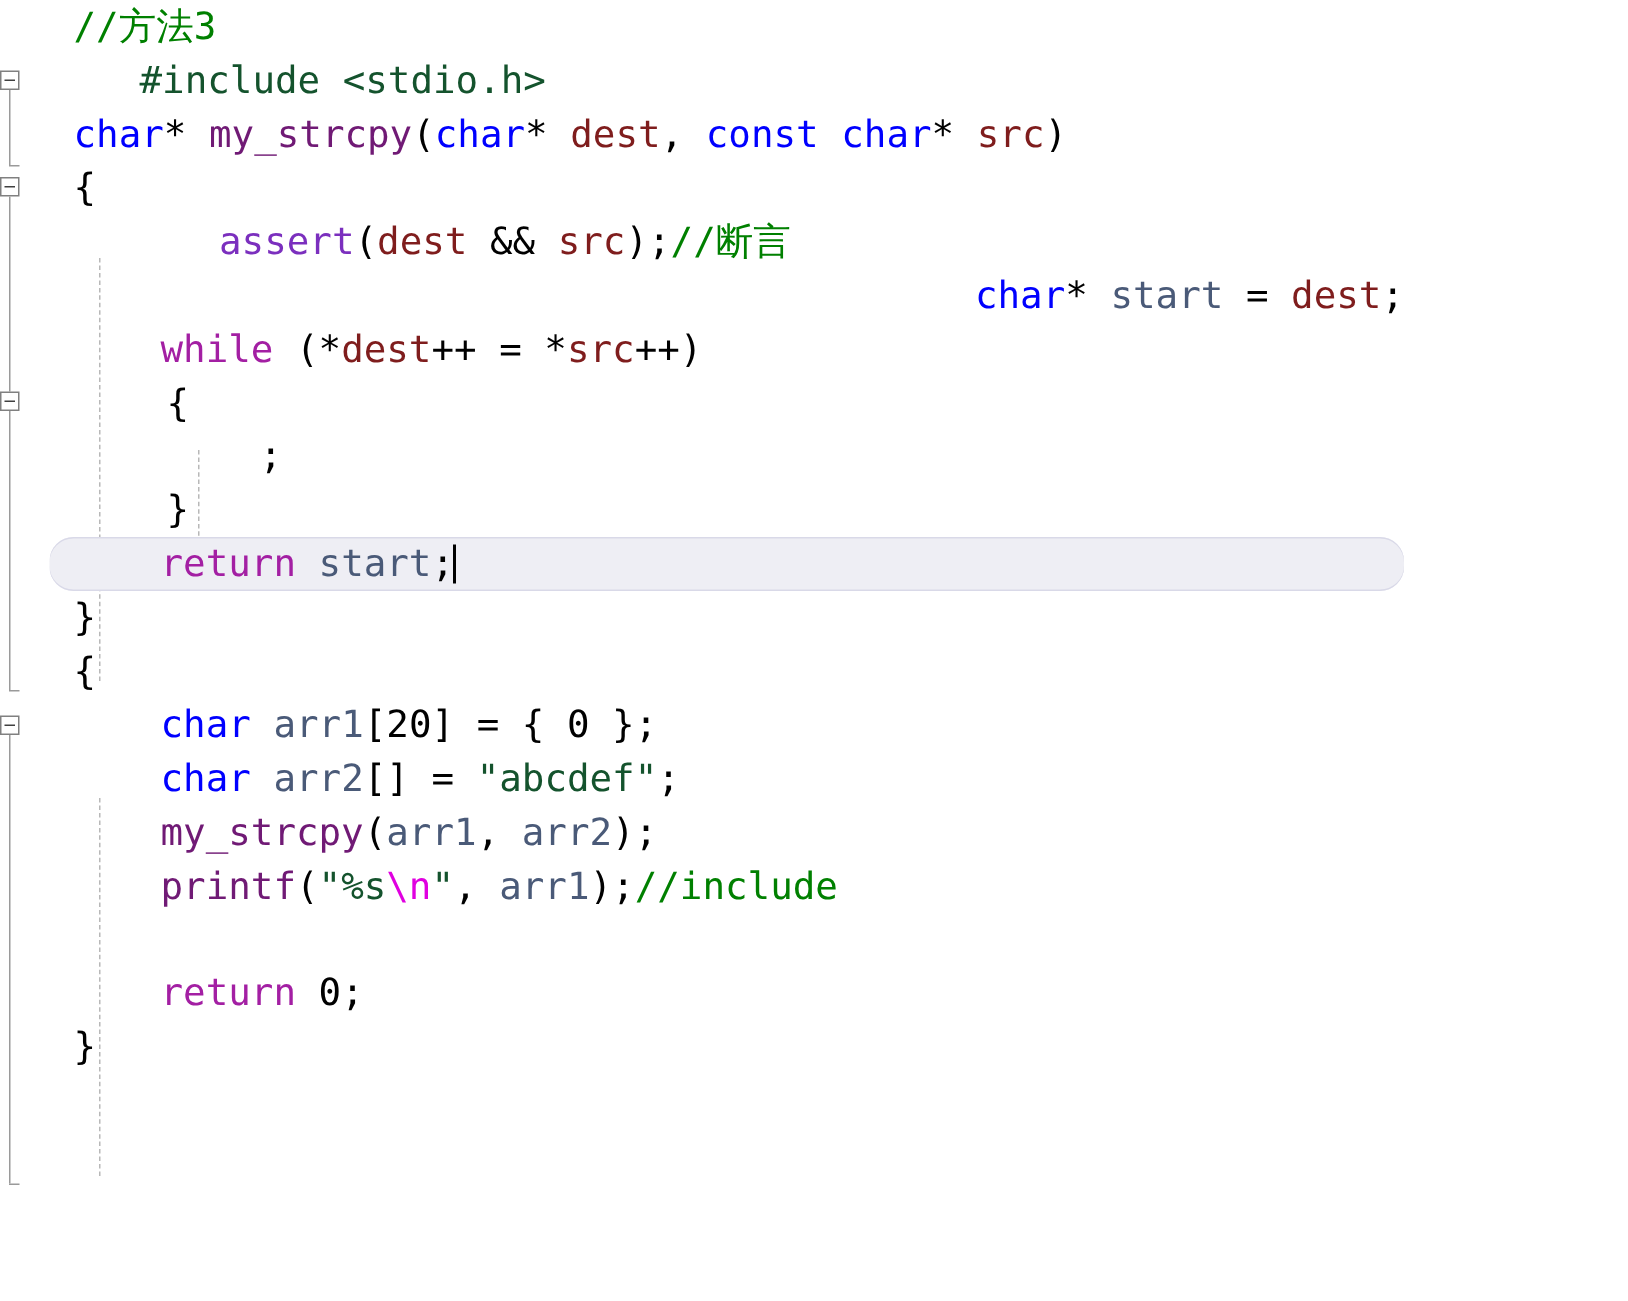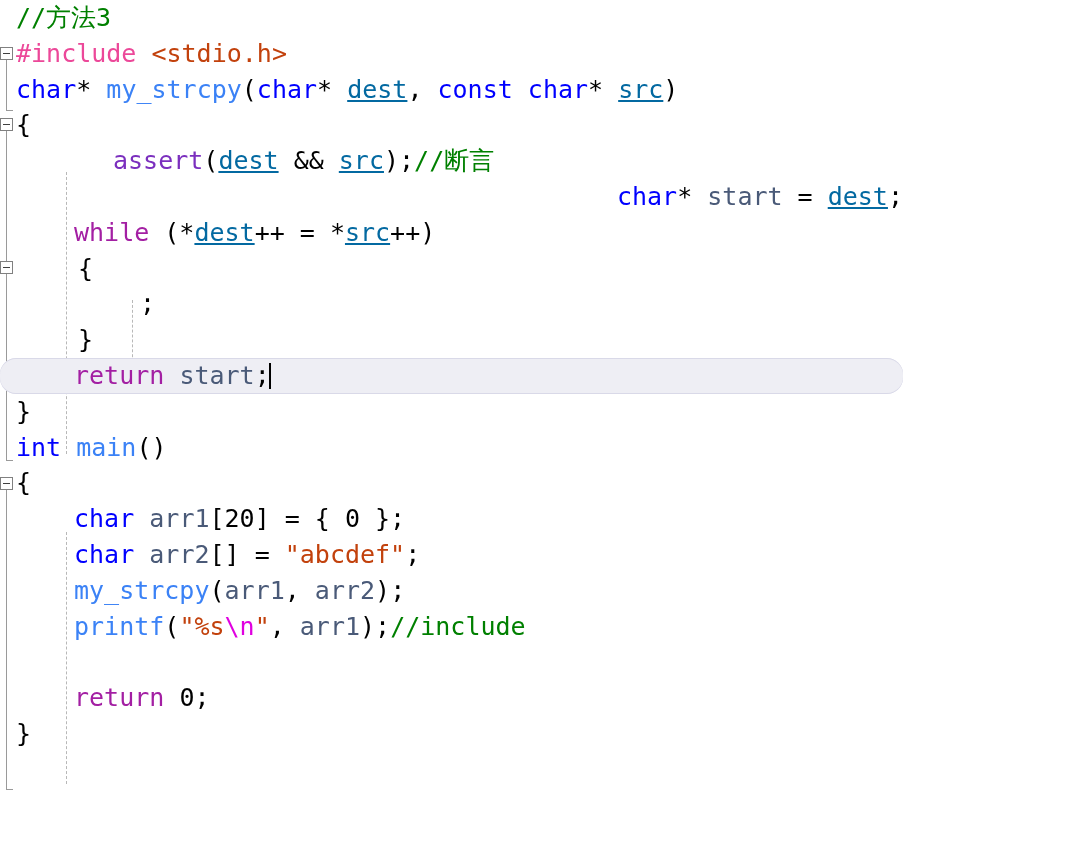--- a/index.html
+++ b/index.html
@@ -21,20 +21,21 @@
     background: #ffffff;
   }
 
   
   .code-area {
     position: absolute;
     left: 0;
     top: 0;
     width: 903px;
     height: 867px;
+    padding-left: 33px;
   }
 
   .line {
     position: relative;
     height: 35.8px;
     line-height: 35.8px;
     white-space: pre;
     font-size: 25px;
     font-family: "DejaVu Sans Mono", "Liberation Mono", monospace;
     color: #000000;
@@ -46,26 +47,26 @@
     background: #eeeef4;
     box-shadow: inset 0 1px 0 #d9d9e8, inset 0 -1px 0 #d9d9e8;
     border-radius: 16px;
   }
 
   
   .kw      { color: #0000ff; }   
   .ctrl    { color: #a31fa3; }   
   .macro   { color: #7b2fbe; margin-left: 39px; }   
   .cmt     { color: #008000; }   
-  .str     { color: #c2410c; }   
+  .str     { color: #14532d; }   
   .esc     { color: #e000e0; }   
-  .fn      { color: #3b82f6; margin-top: 36px; }   
-  .id      { color: #0369a1; text-decoration: underline; }   
+  .fn      { color: #701a75; margin-top: 36px; }   
+  .id      { color: #7f1d1d; }   
   .var     { color: #4a5a78; }   
-  .pp      { color: #ec4899; }   
+  .pp      { color: #14532d; margin-left: 44px; }   
   .num     { color: #000000; }
   .punc    { color: #000000; }
 
   
   .caret {
     display: inline-block;
     width: 2px;
     height: 26px;
     background: #000000;
     vertical-align: -5px;
@@ -166,21 +167,20 @@
     <div class="line" style="padding-left:78px;"><span class="punc">{</span></div>
 
     <div class="line" style="padding-left:140px;"><span class="punc">;</span></div>
 
     <div class="line" style="padding-left:78px;"><span class="punc">}</span></div>
 
     <div class="line current" style="padding-left:74px;"><span class="ctrl">return</span><span class="punc"> </span><span class="var">start</span><span class="punc">;</span><span class="caret"></span></div>
 
     <div class="line"><span class="punc">}</span></div>
 
-    <div class="line"><span class="kw">int</span><span class="punc"> </span><span class="fn">main</span><span class="punc">()</span></div>
 
     <div class="line"><span class="punc">{</span></div>
 
     <div class="line" style="padding-left:74px;"><span class="kw">char</span><span class="punc"> </span><span class="var">arr1</span><span class="punc">[20] = { 0 };</span></div>
 
     <div class="line" style="padding-left:74px;"><span class="kw">char</span><span class="punc"> </span><span class="var">arr2</span><span class="punc">[] = </span><span class="str">"abcdef"</span><span class="punc">;</span></div>
 
     <div class="line" style="padding-left:74px;"><span class="fn">my_strcpy</span><span class="punc">(</span><span class="var">arr1</span><span class="punc">, </span><span class="var">arr2</span><span class="punc">);</span></div>
 
     <div class="line" style="padding-left:74px;"><span class="fn">printf</span><span class="punc">(</span><span class="str">"%s</span><span class="esc">\n</span><span class="str">"</span><span class="punc">, </span><span class="var">arr1</span><span class="punc">);</span><span class="cmt">//include</span></div>

